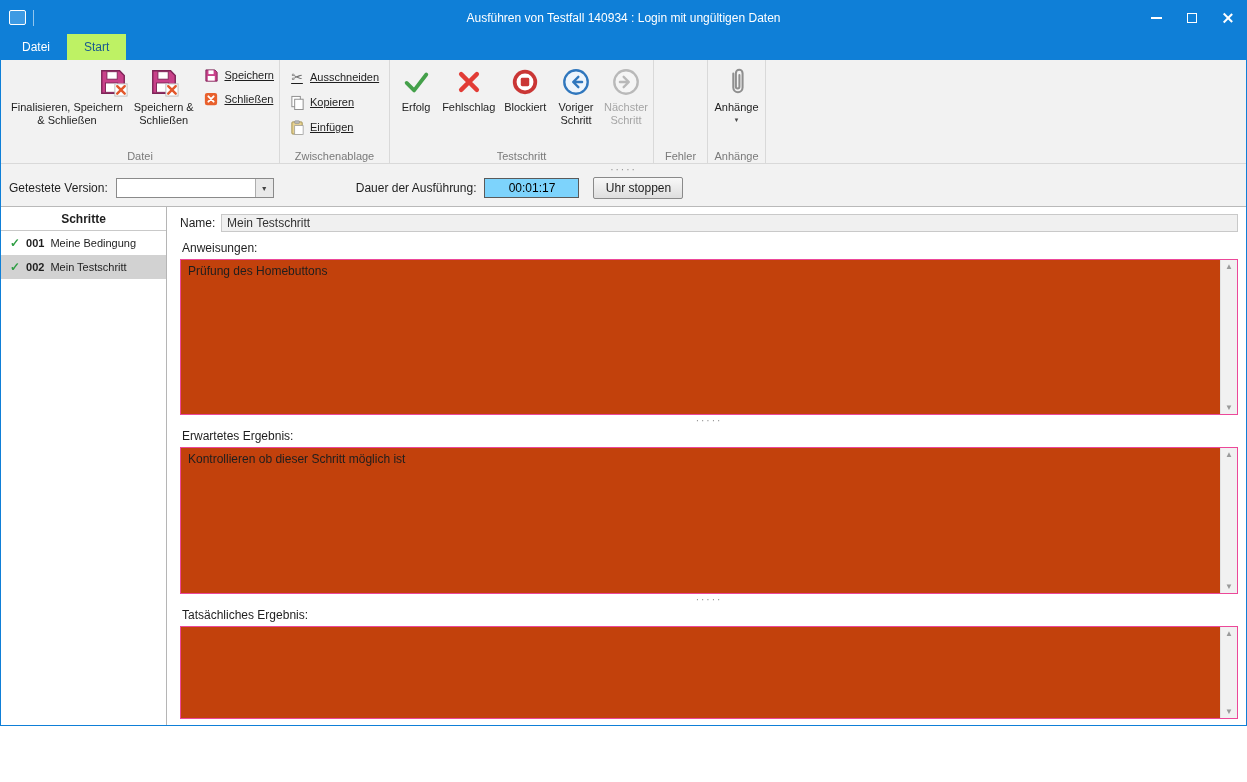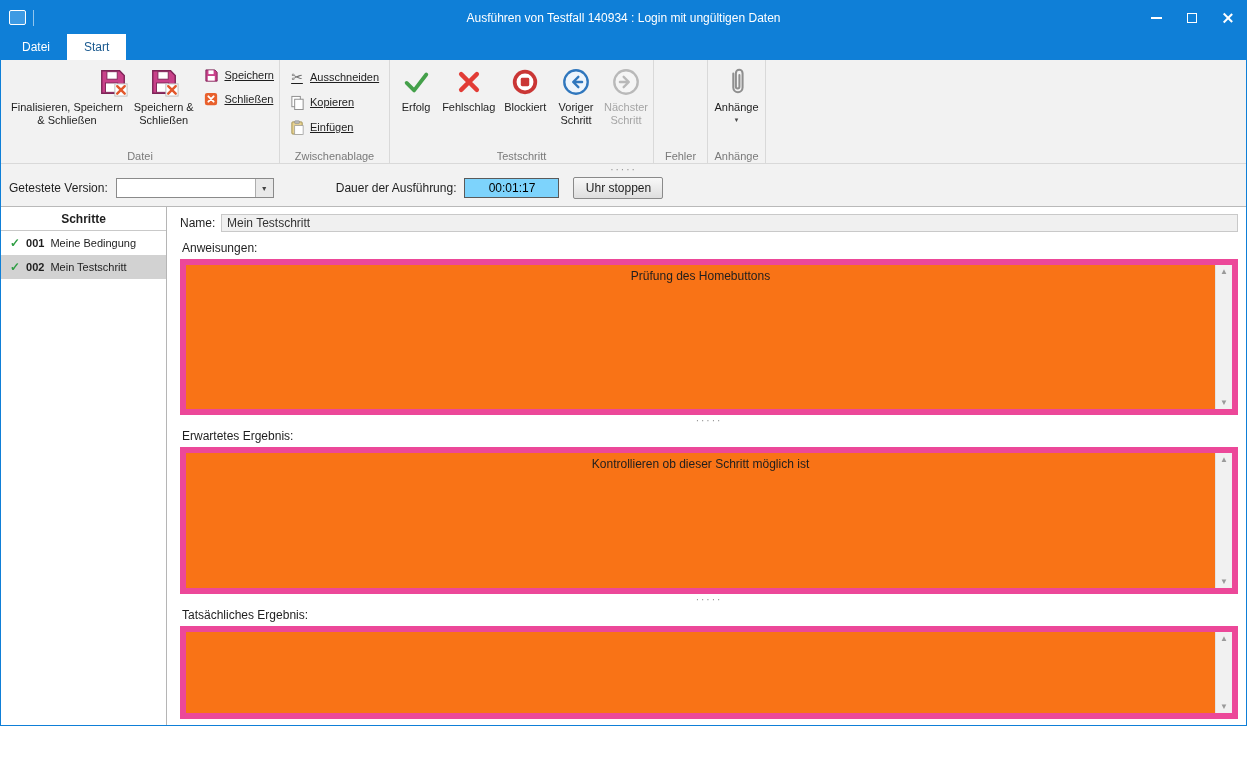--- a/index.html
+++ b/index.html
@@ -18,21 +18,21 @@
   .min-glyph { width:11px; height:2px; background:#fff; }
   .max-glyph { width:10px; height:10px; border:1.5px solid #fff; }
   .x-glyph { position:relative; width:12px; height:12px; }
   .x-glyph::before,.x-glyph::after { content:""; position:absolute; left:5.3px; top:0; width:1.5px; height:12px; background:#fff; }
   .x-glyph::before { transform:rotate(45deg); }
   .x-glyph::after { transform:rotate(-45deg); }
 
   
   .tabrow { height:26px; background:#0f7fd7; display:flex; align-items:stretch; padding-left:4px; flex:0 0 auto; }
   .tab { padding:5px 17px 5px; color:#fff; font-size:12px; display:flex; align-items:center; }
-  .tab.active { background:#ffffff; color:#19598f; }
+  .tab.active { background:#bef264; color:#19598f; }
 
   
   .ribbon { height:103px; background:#f2f2f2; display:flex; flex:0 0 auto; }
   .rgroup { position:relative; border-right:1px solid #d9d9d9; padding:3px 3px 16px; }
   .rgroup-label { position:absolute; bottom:1px; left:0; right:0; text-align:center; font-size:11px; color:#7a7a7a; }
   .rbody { display:flex; height:100%; }
   .bigbtn { display:flex; flex-direction:column; align-items:center; padding:3px 2px; border-radius:2px; cursor:default; }
   .bigbtn .icon { height:32px; display:flex; align-items:center; justify-content:center; }
   .bigbtn .blabel { text-align:center; font-size:11px; line-height:13px; margin-top:3px; }
   .bigbtn.disabled .blabel { color:#a5a5a5; }
@@ -62,21 +62,21 @@
   .step { height:24px; display:flex; align-items:center; padding-left:9px; font-size:11px; gap:6px; cursor:default; }
   .step.selected { background:#d2d2d2; }
   .step-check { color:#2f9e44; font-weight:bold; font-size:12px; }
   .step-num { font-weight:bold; }
 
   .main { flex:1; display:flex; flex-direction:column; padding:4px 8px 6px 13px; min-width:0; }
   .name-row { display:flex; align-items:center; margin:3px 0 7px; }
   .name-label { width:41px; font-size:12px; }
   .name-input { flex:1; height:18px; background:#f0f0f0; border:1px solid #c9c9c9; font-family:inherit; font-size:12px; color:#333; padding:0 5px; }
   .field-label { font-size:12px; margin:2px 0 4px 2px; }
-  .textbox { border:6px solid #ec4899; background:#f97316; display:flex; min-height:0;text-align:center; }
+  .textbox { border:1px solid #ec4899; background:#c2410c; display:flex; min-height:0; }
   .textbox .text { flex:1; padding:4px 7px; font-size:12px; white-space:pre-wrap; overflow:hidden; }
   .fake-scroll { width:17px; background:#f1f1f1; border-left:1px solid #e3e3e3; display:flex; flex-direction:column; justify-content:space-between; align-items:center; padding:2px 0; flex:0 0 auto; }
   .fake-scroll .sarrow { font-size:8px; color:#9a9a9a; line-height:9px; cursor:default; }
   .main .grip { margin:1px 0; }
   .box-instructions { height:156px; }
   .box-expected { height:147px; }
   .box-actual { flex:1; }
 </style>
 </head>
 <body>
@@ -260,21 +260,21 @@
   </div>
 
   <div class="subbar">
     <div class="grip">·····</div>
     <div class="subcontrols">
       <span class="flabel">Getestete Version:</span>
       <div class="combo">
         <span class="combo-value"></span>
         <span class="combo-arrow">▼</span>
       </div>
-      <span class="flabel" style="margin-left:62px;">Dauer der Ausführung:</span>
+      <span class="flabel" style="margin-left:82px;">Dauer der Ausführung:</span>
       <input class="duration-input" value="00:01:17" style="">
       <button class="stopbtn">Uhr stoppen</button>
     </div>
   </div>
 
   <div class="content">
 
     <div class="sidebar">
       <div class="sidebar-header">Schritte</div>
       <div class="step">

